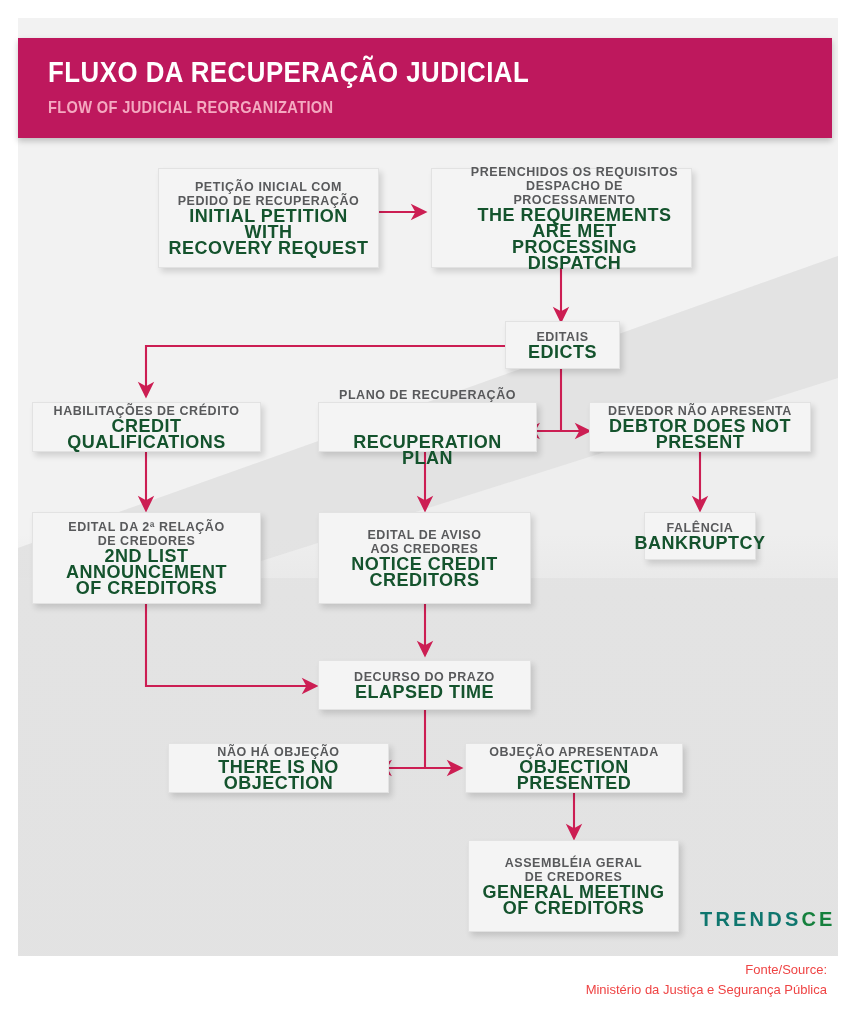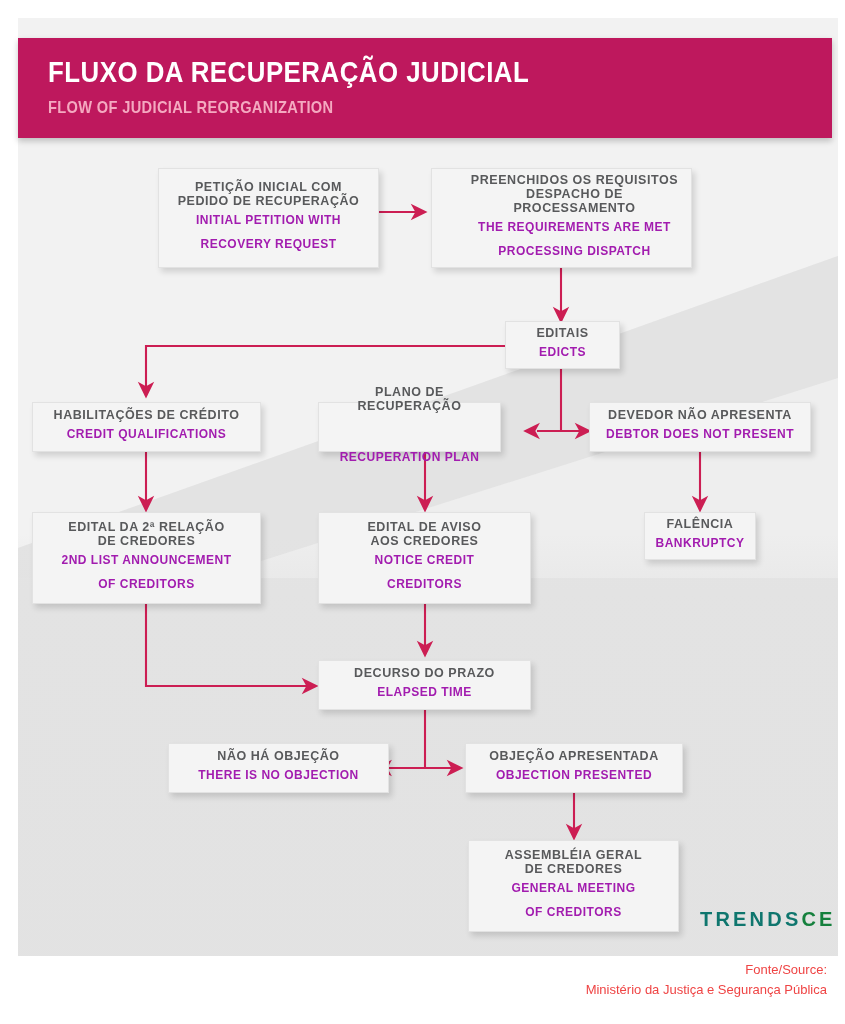--- a/index.html
+++ b/index.html
@@ -111,25 +111,25 @@
   }
   .node .pt {
     color: #58595b;
     font-size: 12.5px;
     font-weight: bold;
     letter-spacing: .55px;
     line-height: 14px;
     white-space: pre-line;
   }
   .node .en {
-    color: #a21caf;
-    font-size: 12px;
+    color: #14532d;
+    font-size: 18px;
     font-weight: bold;
     letter-spacing: .5px;
-    line-height: 24px;
+    line-height: 16px;
     white-space: pre-line;
   }
 
   
   #wires {
     position: absolute;
     left: 0; top: 0;
     width: 845px; height: 1024px;
     z-index: 3;
     pointer-events: none;
@@ -233,21 +233,21 @@
   <div class="node" style="left:505px; top:321px; width:115px; height:48px;">
     <div class="pt">EDITAIS</div>
     <div class="en">EDICTS</div>
   </div>
 
   <div class="node" style="left:32px; top:402px; width:229px; height:50px;">
     <div class="pt">HABILITAÇÕES DE CRÉDITO</div>
     <div class="en">CREDIT QUALIFICATIONS</div>
   </div>
 
-  <div class="node" style="left:318px; top:402px; width:183px; height:50px;gap:32px;">
+  <div class="node" style="left:318px; top:402px; width:219px; height:50px;gap:32px;">
     <div class="pt">PLANO DE RECUPERAÇÃO</div>
     <div class="en">RECUPERATION PLAN</div>
   </div>
 
   <div class="node" style="left:589px; top:402px; width:222px; height:50px;">
     <div class="pt">DEVEDOR NÃO APRESENTA</div>
     <div class="en">DEBTOR DOES NOT PRESENT</div>
   </div>
 
   <div class="node" style="left:32px; top:512px; width:229px; height:92px;">

